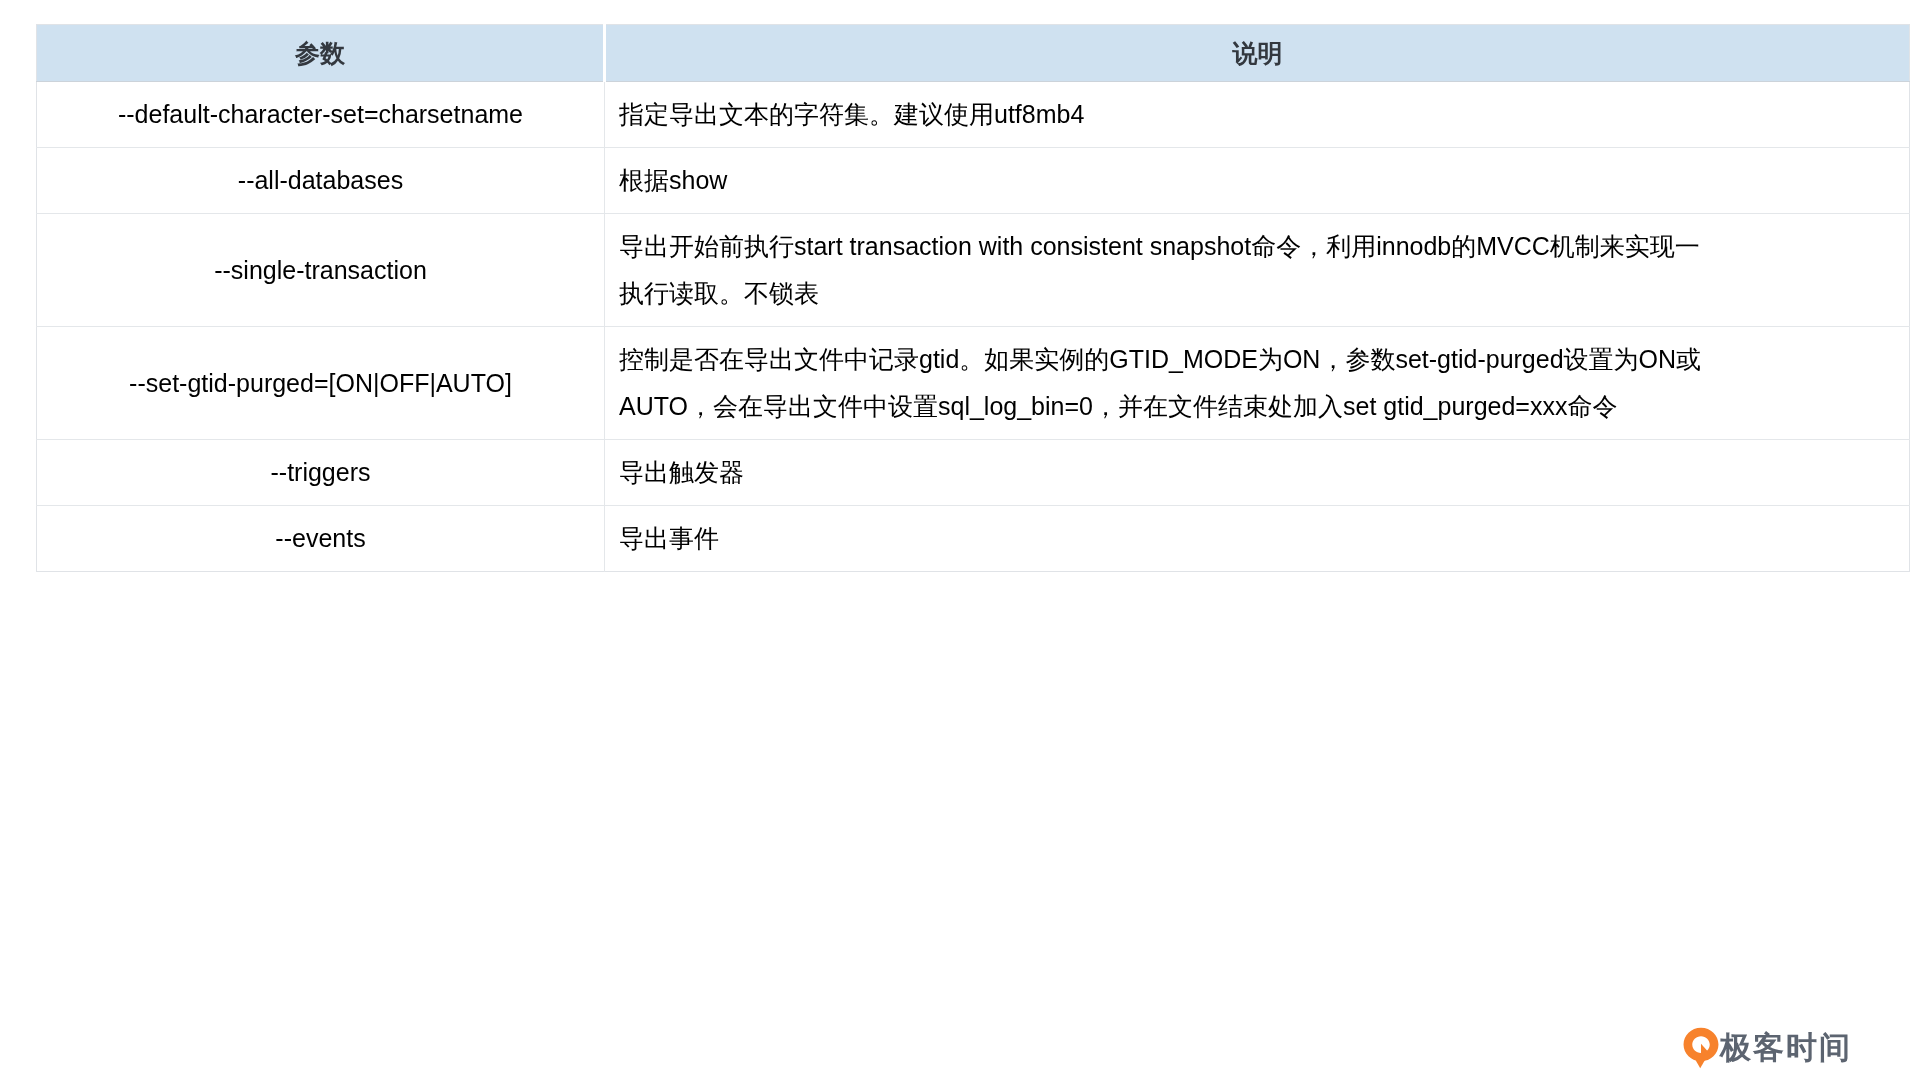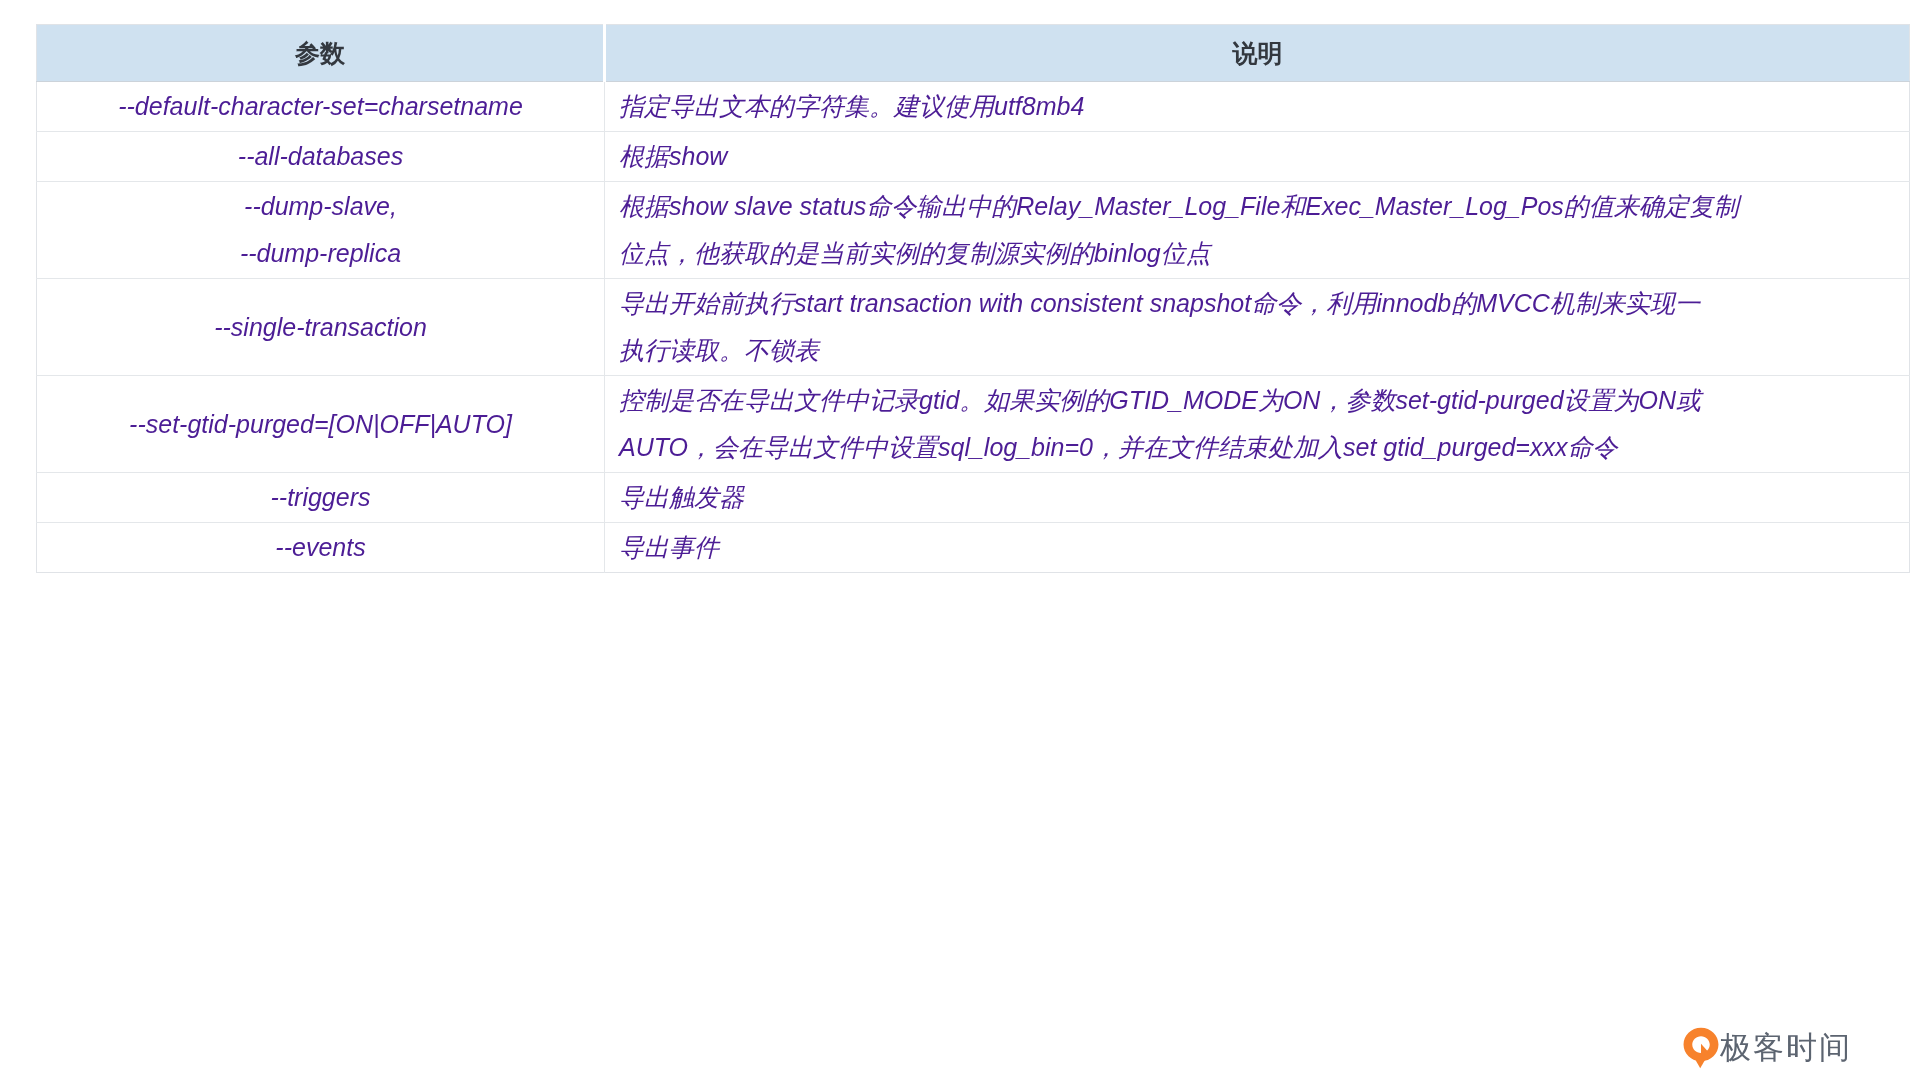--- a/index.html
+++ b/index.html
@@ -30,41 +30,41 @@
     font-weight: bold;
     color: #33383f;
     height: 56px;
     text-align: center;
     padding: 0;
   }
   thead th:first-child { border-right: 3px solid #ffffff; }
   thead th { border-bottom: 1px solid #ccd3da; }
   tbody td {
     font-size: 25px;
-    color: #4c1d95;
+    color: #000000;
     line-height: 47px;
-    padding: 1px 14px;
+    padding: 9px 14px;
     white-space: pre-line;
     vertical-align: middle;
     border-top: 1px solid #e4e7ea;
-    font-style: italic;
   }
   tbody tr:first-child td { border-top: none; }
   tbody td.param-cell {
     text-align: center;
     border-right: 1px solid #e4e7ea;
   }
   tbody td.desc-cell { text-align: left; margin-top: 20px; }
   .brand {
     position: absolute;
     right: 68px;
     bottom: 14px;
     display: flex;
     align-items: flex-start;
     gap: 0;
+    font-weight: bold;
   }
   .brand-logo { width: 38px; height: 42px; display: block; }
   .brand-text {
     font-size: 31px;
     color: #5c6470;
     letter-spacing: 2px;
   }
 </style>
 </head>
 <body>
@@ -88,26 +88,20 @@
       <td class="desc-cell">指定导出文本的字符集。建议使用utf8mb4</td>
     </tr>
 
     <tr>
       <td class="param-cell">--all-databases</td>
       <td class="desc-cell">根据show</td>
     </tr>
 
 
 
-    <tr>
-      <td class="param-cell">--dump-slave,
---dump-replica</td>
-      <td class="desc-cell">根据show slave status命令输出中的Relay_Master_Log_File和Exec_Master_Log_Pos的值来确定复制
-位点，他获取的是当前实例的复制源实例的binlog位点</td>
-    </tr>
 
     <tr>
       <td class="param-cell">--single-transaction</td>
       <td class="desc-cell">导出开始前执行start transaction with consistent snapshot命令，利用innodb的MVCC机制来实现一
 执行读取。不锁表</td>
     </tr>
 
     <tr>
       <td class="param-cell">--set-gtid-purged=[ON|OFF|AUTO]</td>
       <td class="desc-cell">控制是否在导出文件中记录gtid。如果实例的GTID_MODE为ON，参数set-gtid-purged设置为ON或

